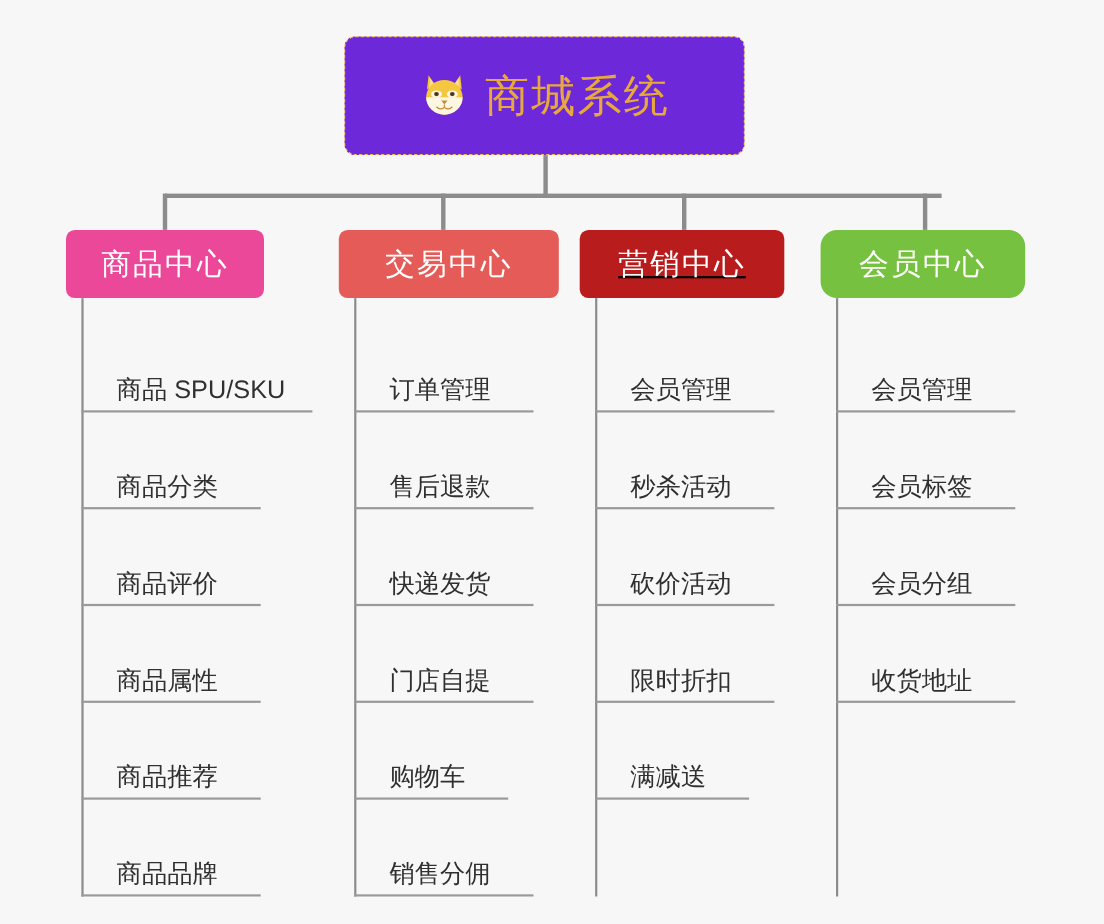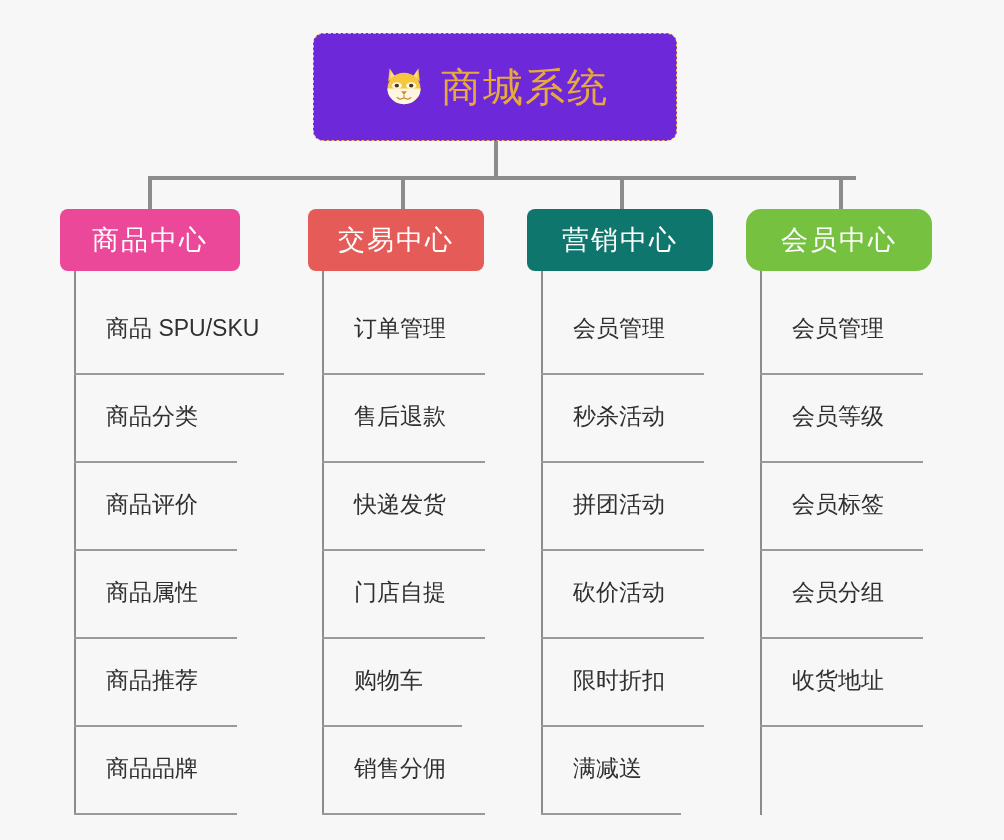--- a/index.html
+++ b/index.html
@@ -103,21 +103,21 @@
     position: absolute;
     left: 0;
     top: 0;
     width: 2px;
     background: #8c8c8c;
   }
   .leaf {
     position: relative;
     height: 88px;
     display: flex;
-    align-items: center;
+    align-items: flex-end;
     padding-left: 32px;
     box-sizing: border-box;
   }
   .leaf-underline {
     position: absolute;
     left: 0;
     bottom: 0;
     height: 2px;
     background: #9a9a9a;
   }
@@ -188,21 +188,21 @@
           <span class="leaf-text">商品推荐</span>
         </div>
         <div class="leaf">
           <div class="leaf-underline" style="width: 163px;"></div>
           <span class="leaf-text">商品品牌</span>
         </div>
       </div>
     </div>
     <div class="conn conn-drop" style="left: 401px;"></div>
     <div class="column" style="left: 308px; width: 186px;">
-      <div class="cat-box" style="background: rgb(228, 91, 88); width: 176px;">
+      <div class="cat-box" style="background: rgb(228, 91, 88); width: 200px;">
         <span class="cat-label">交易中心</span>
       </div>
       <div class="leaf-list">
         <div class="spine" style="height: 544px;"></div>
         <div class="leaf">
           <div class="leaf-underline" style="width: 163px;"></div>
           <span class="leaf-text">订单管理</span>
         </div>
         <div class="leaf">
           <div class="leaf-underline" style="width: 163px;"></div>
@@ -221,36 +221,32 @@
           <span class="leaf-text">购物车</span>
         </div>
         <div class="leaf">
           <div class="leaf-underline" style="width: 163px;"></div>
           <span class="leaf-text">销售分佣</span>
         </div>
       </div>
     </div>
     <div class="conn conn-drop" style="left: 620px;"></div>
     <div class="column" style="left: 527px; width: 186px;">
-      <div class="cat-box" style="background: #0f766e; width: 186px;">
+      <div class="cat-box" style="background: #b91c1c; width: 186px; text-decoration: underline;">
         <span class="cat-label">营销中心</span>
       </div>
       <div class="leaf-list">
         <div class="spine" style="height: 544px;"></div>
         <div class="leaf">
           <div class="leaf-underline" style="width: 163px;"></div>
           <span class="leaf-text">会员管理</span>
         </div>
         <div class="leaf">
           <div class="leaf-underline" style="width: 163px;"></div>
           <span class="leaf-text">秒杀活动</span>
-        </div>
-        <div class="leaf">
-          <div class="leaf-underline" style="width: 163px;"></div>
-          <span class="leaf-text">拼团活动</span>
         </div>
         <div class="leaf">
           <div class="leaf-underline" style="width: 163px;"></div>
           <span class="leaf-text">砍价活动</span>
         </div>
         <div class="leaf">
           <div class="leaf-underline" style="width: 163px;"></div>
           <span class="leaf-text">限时折扣</span>
         </div>
         <div class="leaf">
@@ -265,24 +261,20 @@
         <span class="cat-label">会员中心</span>
       </div>
       <div class="leaf-list">
         <div class="spine" style="height: 544px;"></div>
         <div class="leaf">
           <div class="leaf-underline" style="width: 163px;"></div>
           <span class="leaf-text">会员管理</span>
         </div>
         <div class="leaf">
           <div class="leaf-underline" style="width: 163px;"></div>
-          <span class="leaf-text">会员等级</span>
-        </div>
-        <div class="leaf">
-          <div class="leaf-underline" style="width: 163px;"></div>
           <span class="leaf-text">会员标签</span>
         </div>
         <div class="leaf">
           <div class="leaf-underline" style="width: 163px;"></div>
           <span class="leaf-text">会员分组</span>
         </div>
         <div class="leaf">
           <div class="leaf-underline" style="width: 163px;"></div>
           <span class="leaf-text">收货地址</span>
         </div>

